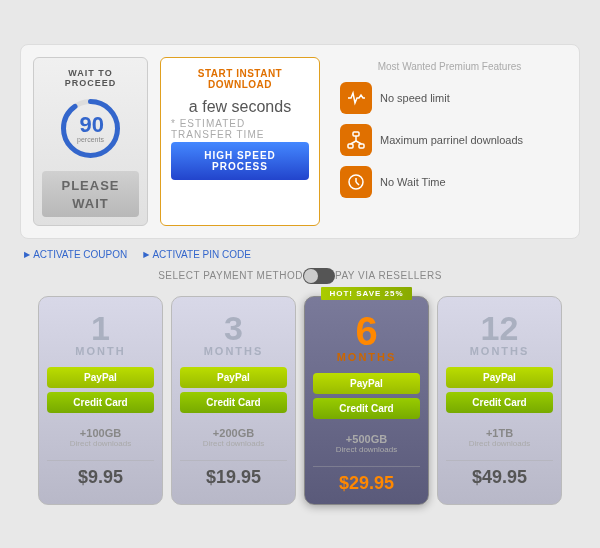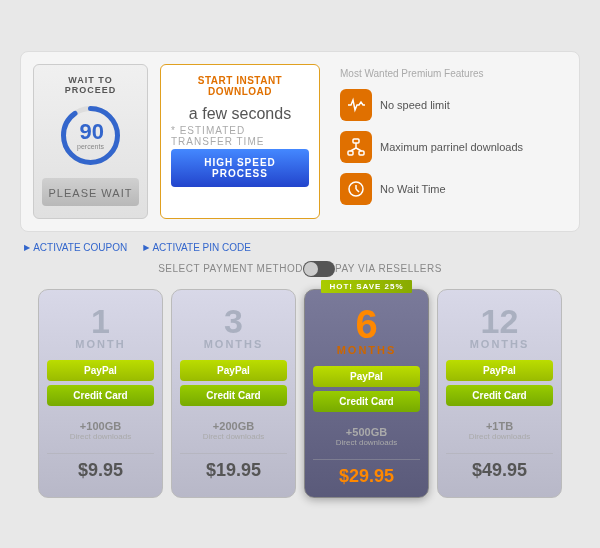--- a/index.html
+++ b/index.html
@@ -79,22 +79,22 @@
     }
     .wait-bottom {
       background: linear-gradient(180deg, #d0d0d0 0%, #b8b8b8 100%);
       border-radius: 4px;
       width: 100%;
       text-align: center;
       padding: 5px 0;
       margin-top: 6px;
     }
     .wait-bottom-text {
-      font-size: 11px;
-      font-weight: normal;
+      font-size: 13px;
+      font-weight: bold;
       color: #666;
       letter-spacing: 1px;
     }
 
     
     .download-box {
       background: #fff;
       border: 1px solid #e0a020;
       border-radius: 6px;
       width: 160px;
@@ -140,21 +140,21 @@
 
     
     .features-box {
       flex: 1;
       padding: 4px 8px;
     }
     .features-title {
       font-size: 10px;
       color: #aaa;
       margin-bottom: 10px;
-      text-align: left;
+      text-align: center;
     }
     .feature-item {
       display: flex;
       align-items: center;
       gap: 8px;
       margin-bottom: 10px;
     }
     .feature-icon {
       width: 32px;
       height: 32px;

